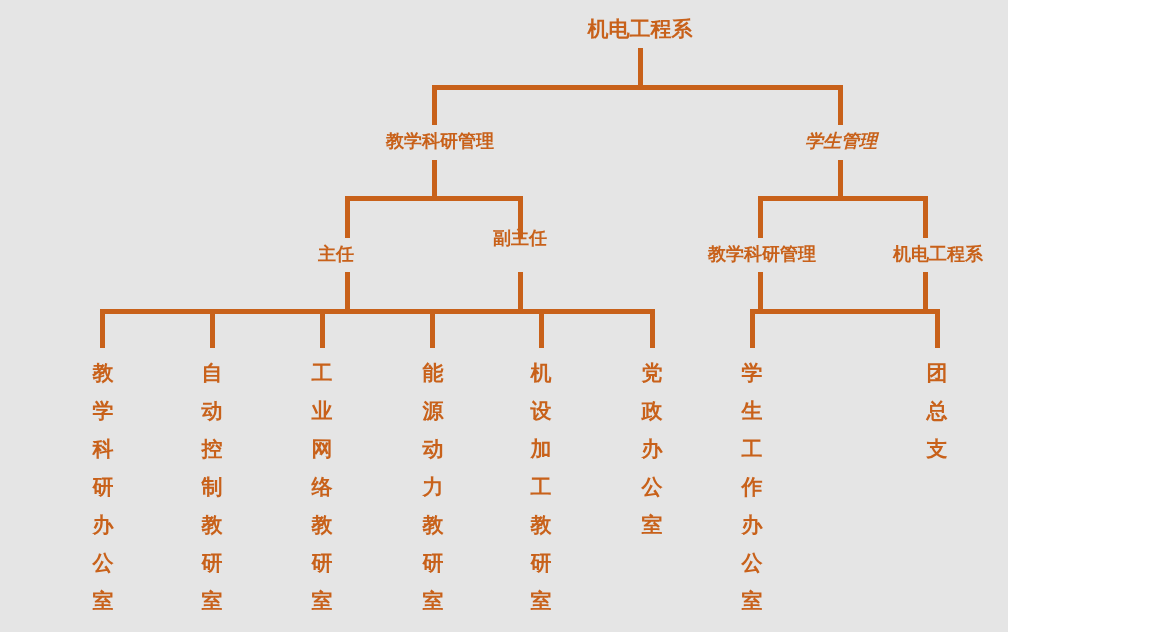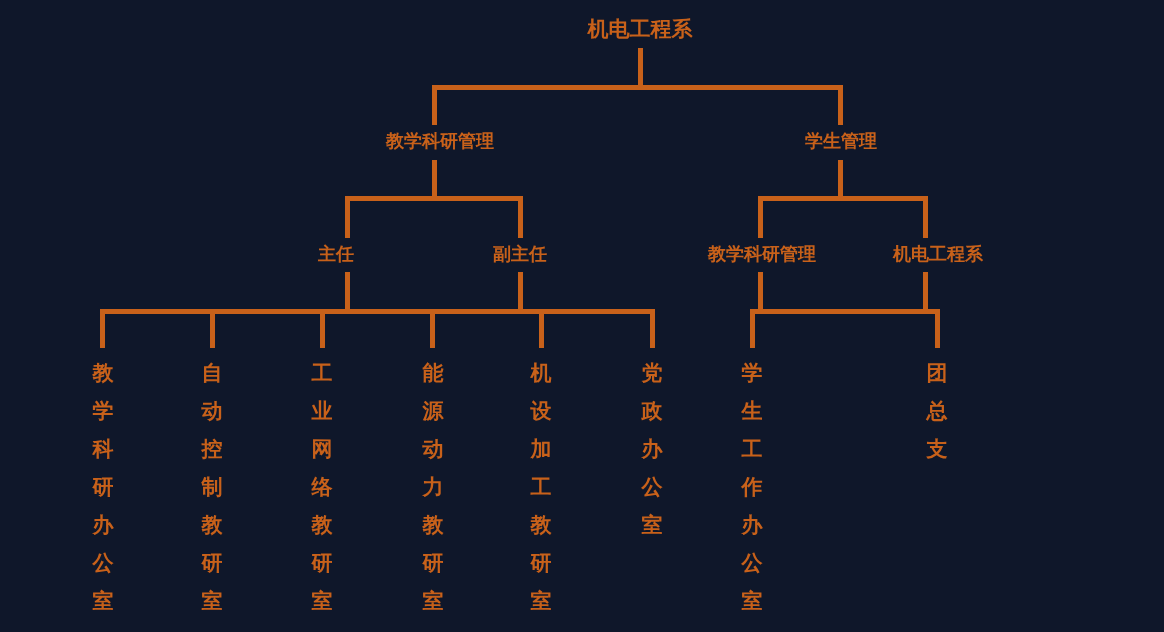--- a/index.html
+++ b/index.html
@@ -6,23 +6,23 @@
   html, body {
     margin: 0;
     padding: 0;
     background: #ffffff;
   }
   body {
     font-family: "Liberation Sans", "DejaVu Sans", sans-serif;
   }
   #org-chart {
     position: relative;
-    width: 1164px;
+    width: 1008px;
     height: 632px;
-    background: #0f172a;
+    background: #e5e5e5;
     overflow: hidden;
   }
   
   .line {
     position: absolute;
     background: #C8611A;
   }
   .line.h { height: 5px; }
   .line.v { width: 5px; }
 
@@ -69,34 +69,34 @@
   <div class="node node-center node-l1 center" style="left:640px; top:18px;">机电工程系</div>
 
   <div class="line v" style="left:638px; top:48px; height:40px;"></div>
 
   <div class="line h" style="left:432px; top:85px; width:410px;"></div>
 
   <div class="line v" style="left:432px; top:85px; height:40px;"></div>
   <div class="line v" style="left:838px; top:85px; height:40px;"></div>
 
   <div class="node node-l2 center" style="left:440px; top:132px;font-family:Liberation Serif, serif;">教学科研管理</div>
-  <div class="node node-l2 center" style="left:841px; top:132px;">学生管理</div>
+  <div class="node node-l2 center" style="left:841px; top:132px;font-style:italic;">学生管理</div>
 
   <div class="line v" style="left:432px; top:160px; height:40px;"></div>
   <div class="line h" style="left:345px; top:196px; width:178px;"></div>
   <div class="line v" style="left:345px; top:196px; height:42px;"></div>
   <div class="line v" style="left:518px; top:196px; height:42px;"></div>
 
   <div class="line v" style="left:838px; top:160px; height:40px;"></div>
   <div class="line h" style="left:758px; top:196px; width:170px;"></div>
   <div class="line v" style="left:758px; top:196px; height:42px;"></div>
   <div class="line v" style="left:923px; top:196px; height:42px;"></div>
 
   <div class="node node-l3 center" style="left:336px; top:245px;">主任</div>
-  <div class="node node-l3 center" style="left:520px; top:245px;">副主任</div>
+  <div class="node node-l3 center" style="left:520px; top:229px;">副主任</div>
   <div class="node node-l3 center" style="left:762px; top:245px;">教学科研管理</div>
   <div class="node node-l3 center" style="left:938px; top:245px;">机电工程系</div>
 
   <div class="line v" style="left:345px; top:272px; height:42px;"></div>
   <div class="line v" style="left:518px; top:272px; height:42px;"></div>
   <div class="line h" style="left:100px; top:309px; width:555px;"></div>
   <div class="line v" style="left:100px; top:309px; height:39px;"></div>
   <div class="line v" style="left:210px; top:309px; height:39px;"></div>
   <div class="line v" style="left:320px; top:309px; height:39px;"></div>
   <div class="line v" style="left:430px; top:309px; height:39px;"></div>

